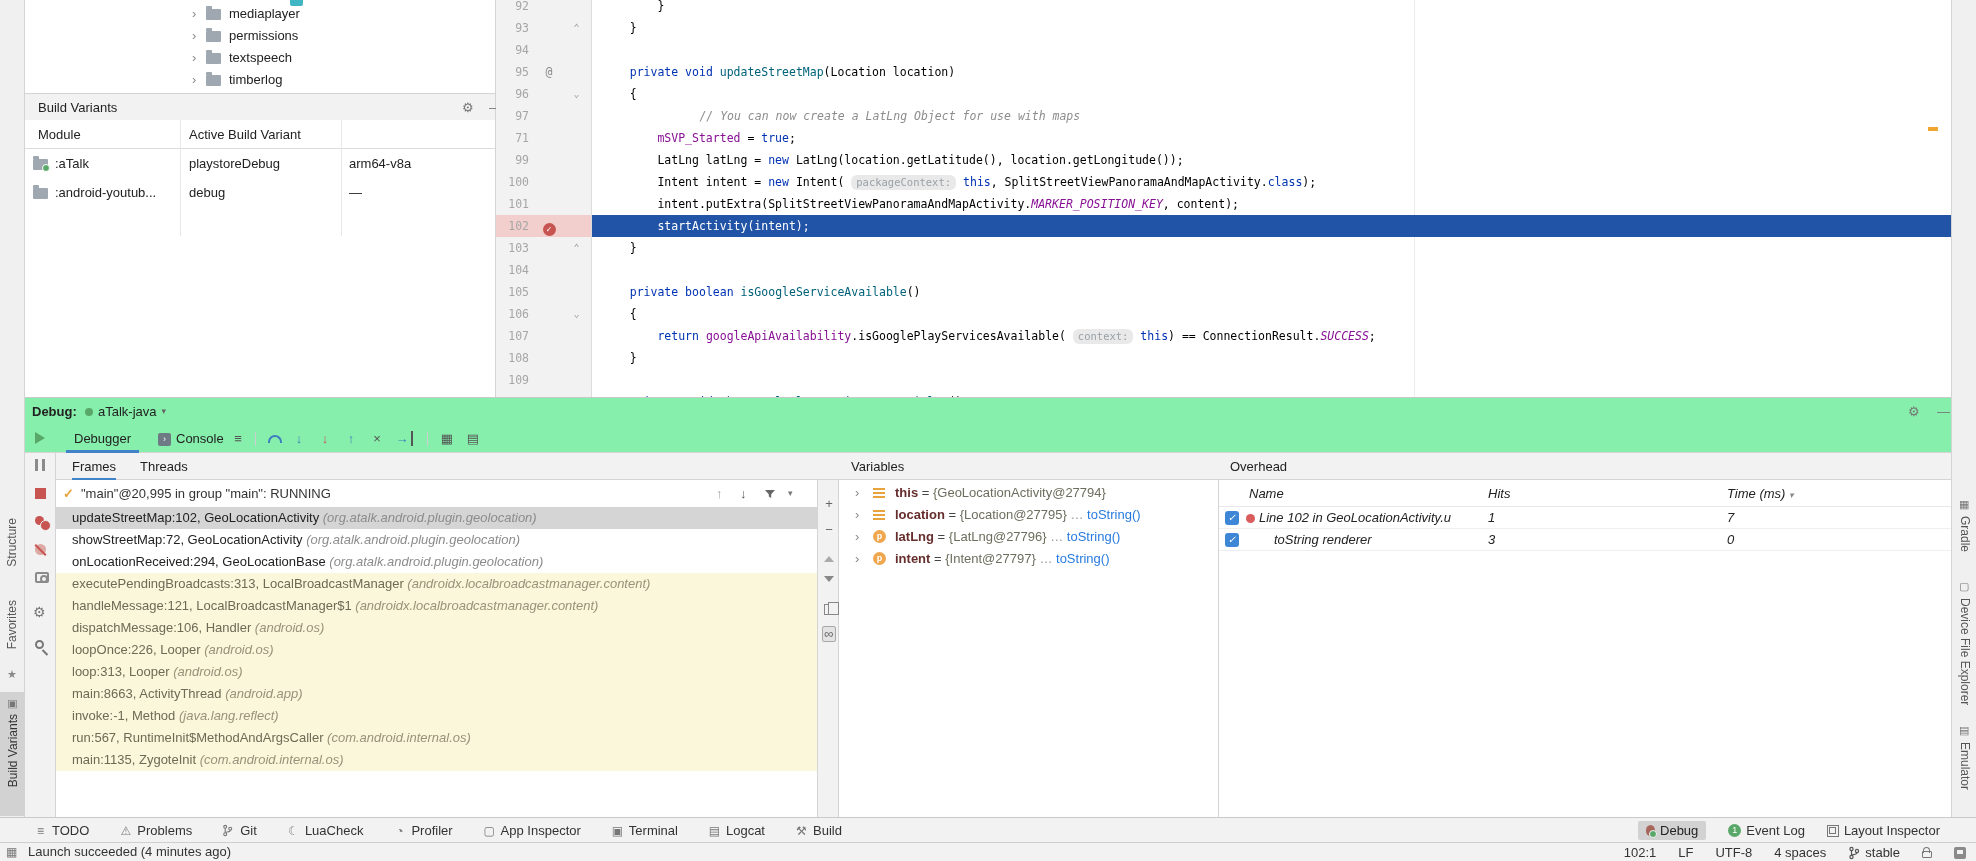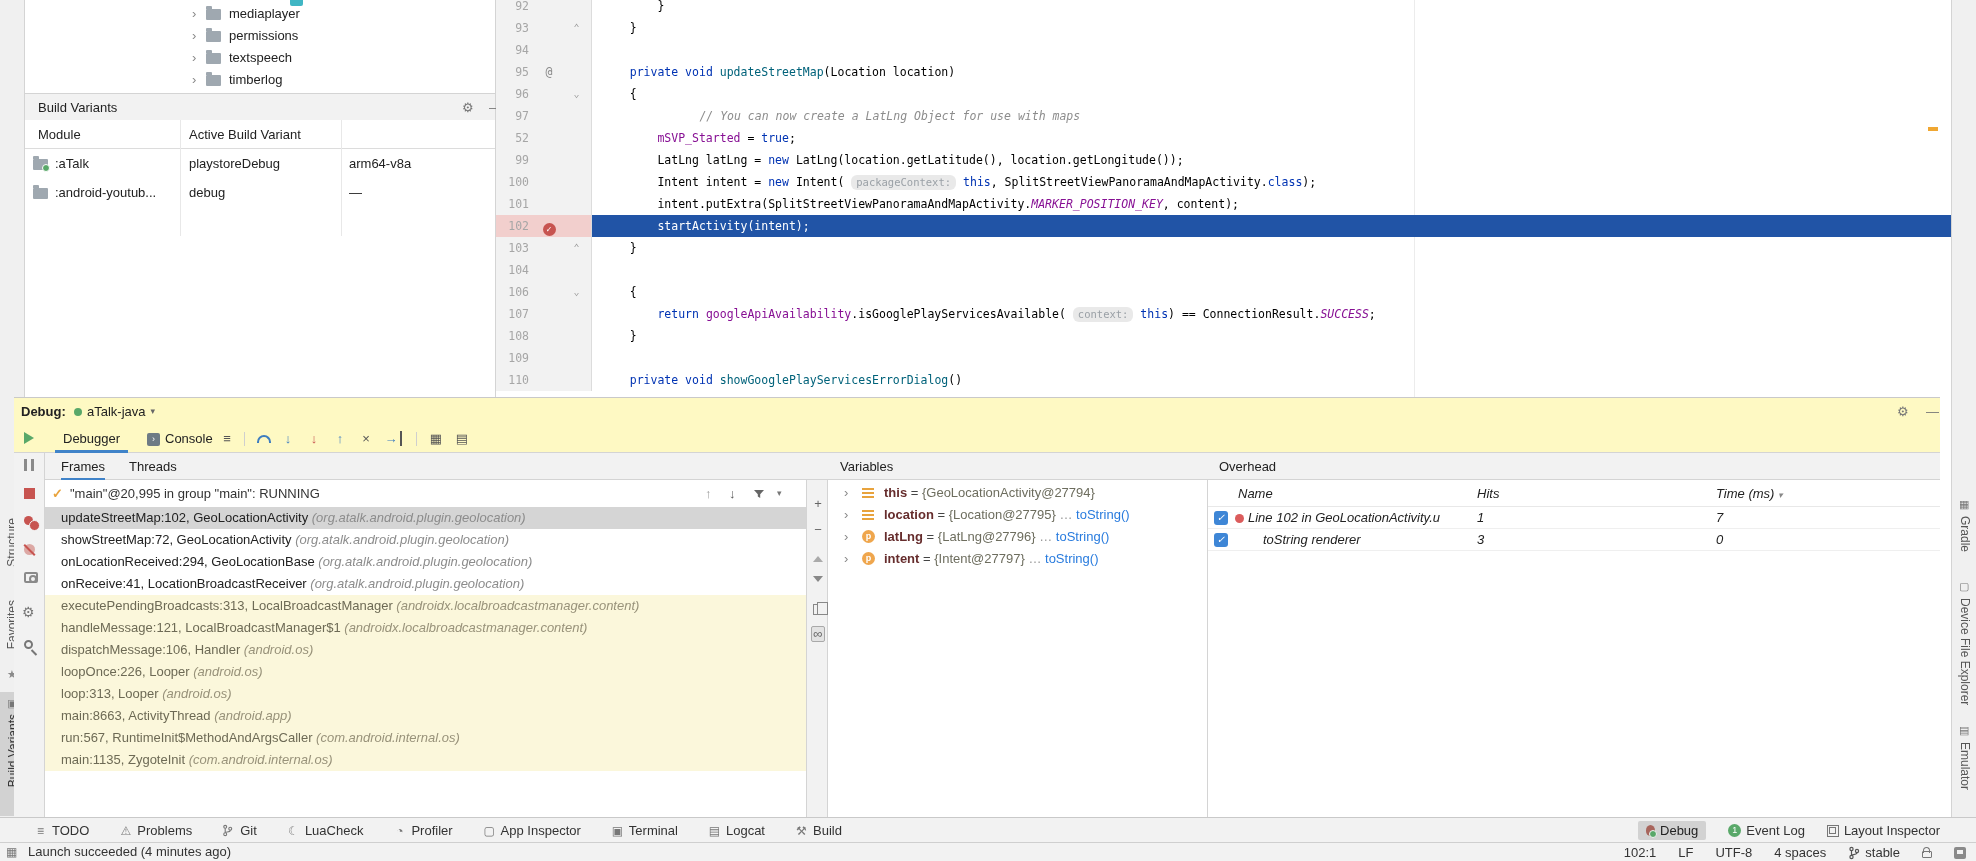--- a/index.html
+++ b/index.html
@@ -51,21 +51,21 @@
   .ecode{flex:1;white-space:pre;padding-left:10px;color:#000;}
   .s-p{color:#000;} .s-k{color:#0033B3;} .s-m{color:#00627A;} .s-c{color:#8C8C8C;font-style:italic;margin-left:42px;}
   .s-f{color:#871094;} .s-ci{color:#871094;font-style:italic;} .s-w{color:#fff;}
   .chip{display:inline-block;background:#e9e9e9;color:#9aa0a6;border-radius:6px;padding:0 5px;font-size:10.5px;line-height:15px;}
   .exec .ecode{background:#2154A6;}
   .exec .ecode span{color:#fff;}
   .exec .g-num,.exec .g-icon,.exec .g-fold{background:#F2CFCD;}
   .bpdot{display:inline-block;width:13px;height:13px;border-radius:50%;background:#C75450;color:#fff;font-size:9px;line-height:13px;text-align:center;vertical-align:-2px;}
 
   
-  #debug{position:absolute;left:14px;top:397px;width:1926px;height:420px;background:#fef9c3;border-top:1px solid #c9c9c9;}
+  #debug{position:absolute;left:25px;top:397px;width:1926px;height:420px;background:#86efac;border-top:1px solid #c9c9c9;}
   #dtitle{position:absolute;left:0;top:0;width:100%;height:27px;line-height:27px;}
   #dtitle-label{position:absolute;left:7px;font-weight:bold;}
   #dsession{position:absolute;left:60px;display:flex;align-items:center;gap:5px;height:27px;}
   .gdot{width:8px;height:8px;border-radius:50%;background:#59A869;display:inline-block;}
   .ddown{color:#666;font-size:9px;}
   #dtitle-gear{position:absolute;left:1883px;color:#777;font-size:13px;}
   #dtitle-min{position:absolute;left:1912px;color:#777;}
   #dtoolbar{position:absolute;left:0;top:27px;width:100%;height:28px;border-bottom:1px solid #d4d4d4;}
   .dtab{position:absolute;top:0;height:28px;line-height:28px;padding:0 8px;}
   .dtab.sel::after{content:"";position:absolute;left:0;right:0;bottom:0;height:3px;background:#4083C9;}
@@ -281,21 +281,21 @@
           <span class="g-fold">⌄</span>
           <span class="ecode"><span class="s-p">    {</span></span>
         </div>
         <div class="eline">
           <span class="g-num">97</span>
           <span class="g-icon"></span>
           <span class="g-fold"></span>
           <span class="ecode"><span class="s-p">        </span><span class="s-c">// You can now create a LatLng Object for use with maps</span></span>
         </div>
         <div class="eline">
-          <span class="g-num">52</span>
+          <span class="g-num">71</span>
           <span class="g-icon"></span>
           <span class="g-fold"></span>
           <span class="ecode"><span class="s-p">        </span><span class="s-f">mSVP_Started</span><span class="s-p"> = </span><span class="s-k">true</span><span class="s-p">;</span></span>
         </div>
         <div class="eline">
           <span class="g-num">99</span>
           <span class="g-icon"></span>
           <span class="g-fold"></span>
           <span class="ecode"><span class="s-p">        LatLng latLng = </span><span class="s-k">new</span><span class="s-p"> LatLng(location.getLatitude(), location.getLongitude());</span></span>
         </div>
@@ -321,20 +321,26 @@
           <span class="g-num">103</span>
           <span class="g-icon"></span>
           <span class="g-fold">⌃</span>
           <span class="ecode"><span class="s-p">    }</span></span>
         </div>
         <div class="eline">
           <span class="g-num">104</span>
           <span class="g-icon"></span>
           <span class="g-fold"></span>
           <span class="ecode"></span>
+        </div>
+        <div class="eline">
+          <span class="g-num">105</span>
+          <span class="g-icon"></span>
+          <span class="g-fold"></span>
+          <span class="ecode"><span class="s-p">    </span><span class="s-k">private</span><span class="s-p"> </span><span class="s-k">boolean</span><span class="s-p"> </span><span class="s-m">isGoogleServiceAvailable</span><span class="s-p">()</span></span>
         </div>
         <div class="eline">
           <span class="g-num">106</span>
           <span class="g-icon"></span>
           <span class="g-fold">⌄</span>
           <span class="ecode"><span class="s-p">    {</span></span>
         </div>
         <div class="eline">
           <span class="g-num">107</span>
           <span class="g-icon"></span>
@@ -419,27 +425,27 @@
         <span class="thr-ic" style="left:684px;color:#555;">↓</span>
         <svg class="svgic" style="left:708px;top:8px;" width="12" height="12" viewBox="0 0 12 12">
             <path d="M1 2h10L7.2 6.2V10L4.8 8.5V6.2Z" fill="#666"></path>
           </svg>
         <span class="thr-ic" style="left:732px;font-size:9px;">▾</span>
       </div>
       <div id="frames-list">
           <div class="frow fsel"><span class="ftext">updateStreetMap:102, GeoLocationActivity </span><span class="fpkg">(org.atalk.android.plugin.geolocation)</span></div>
           <div class="frow"><span class="ftext">showStreetMap:72, GeoLocationActivity </span><span class="fpkg">(org.atalk.android.plugin.geolocation)</span></div>
           <div class="frow"><span class="ftext">onLocationReceived:294, GeoLocationBase </span><span class="fpkg">(org.atalk.android.plugin.geolocation)</span></div>
-          <div class="frow"><span class="ftext">onReceive:41, LocationBroadcastReceiver </span><span class="fpkg">(org.atalk.android.plugin.geolocation)</span></div>
           <div class="frow flib"><span class="ftext">executePendingBroadcasts:313, LocalBroadcastManager </span><span class="fpkg">(androidx.localbroadcastmanager.content)</span></div>
           <div class="frow flib"><span class="ftext">handleMessage:121, LocalBroadcastManager$1 </span><span class="fpkg">(androidx.localbroadcastmanager.content)</span></div>
           <div class="frow flib"><span class="ftext">dispatchMessage:106, Handler </span><span class="fpkg">(android.os)</span></div>
           <div class="frow flib"><span class="ftext">loopOnce:226, Looper </span><span class="fpkg">(android.os)</span></div>
           <div class="frow flib"><span class="ftext">loop:313, Looper </span><span class="fpkg">(android.os)</span></div>
           <div class="frow flib"><span class="ftext">main:8663, ActivityThread </span><span class="fpkg">(android.app)</span></div>
+          <div class="frow flib"><span class="ftext">invoke:-1, Method </span><span class="fpkg">(java.lang.reflect)</span></div>
           <div class="frow flib"><span class="ftext">run:567, RuntimeInit$MethodAndArgsCaller </span><span class="fpkg">(com.android.internal.os)</span></div>
           <div class="frow flib"><span class="ftext">main:1135, ZygoteInit </span><span class="fpkg">(com.android.internal.os)</span></div>
         </div>
     </div>
 
     <div id="wstrip">
       <span class="ws-ic" style="top:16px;">+</span>
       <span class="ws-ic" style="top:42px;">−</span>
       <span class="ws-ic tri-up" style="top:76px;left:6px;"></span>
       <span class="ws-ic tri-dn" style="top:96px;left:6px;"></span>

